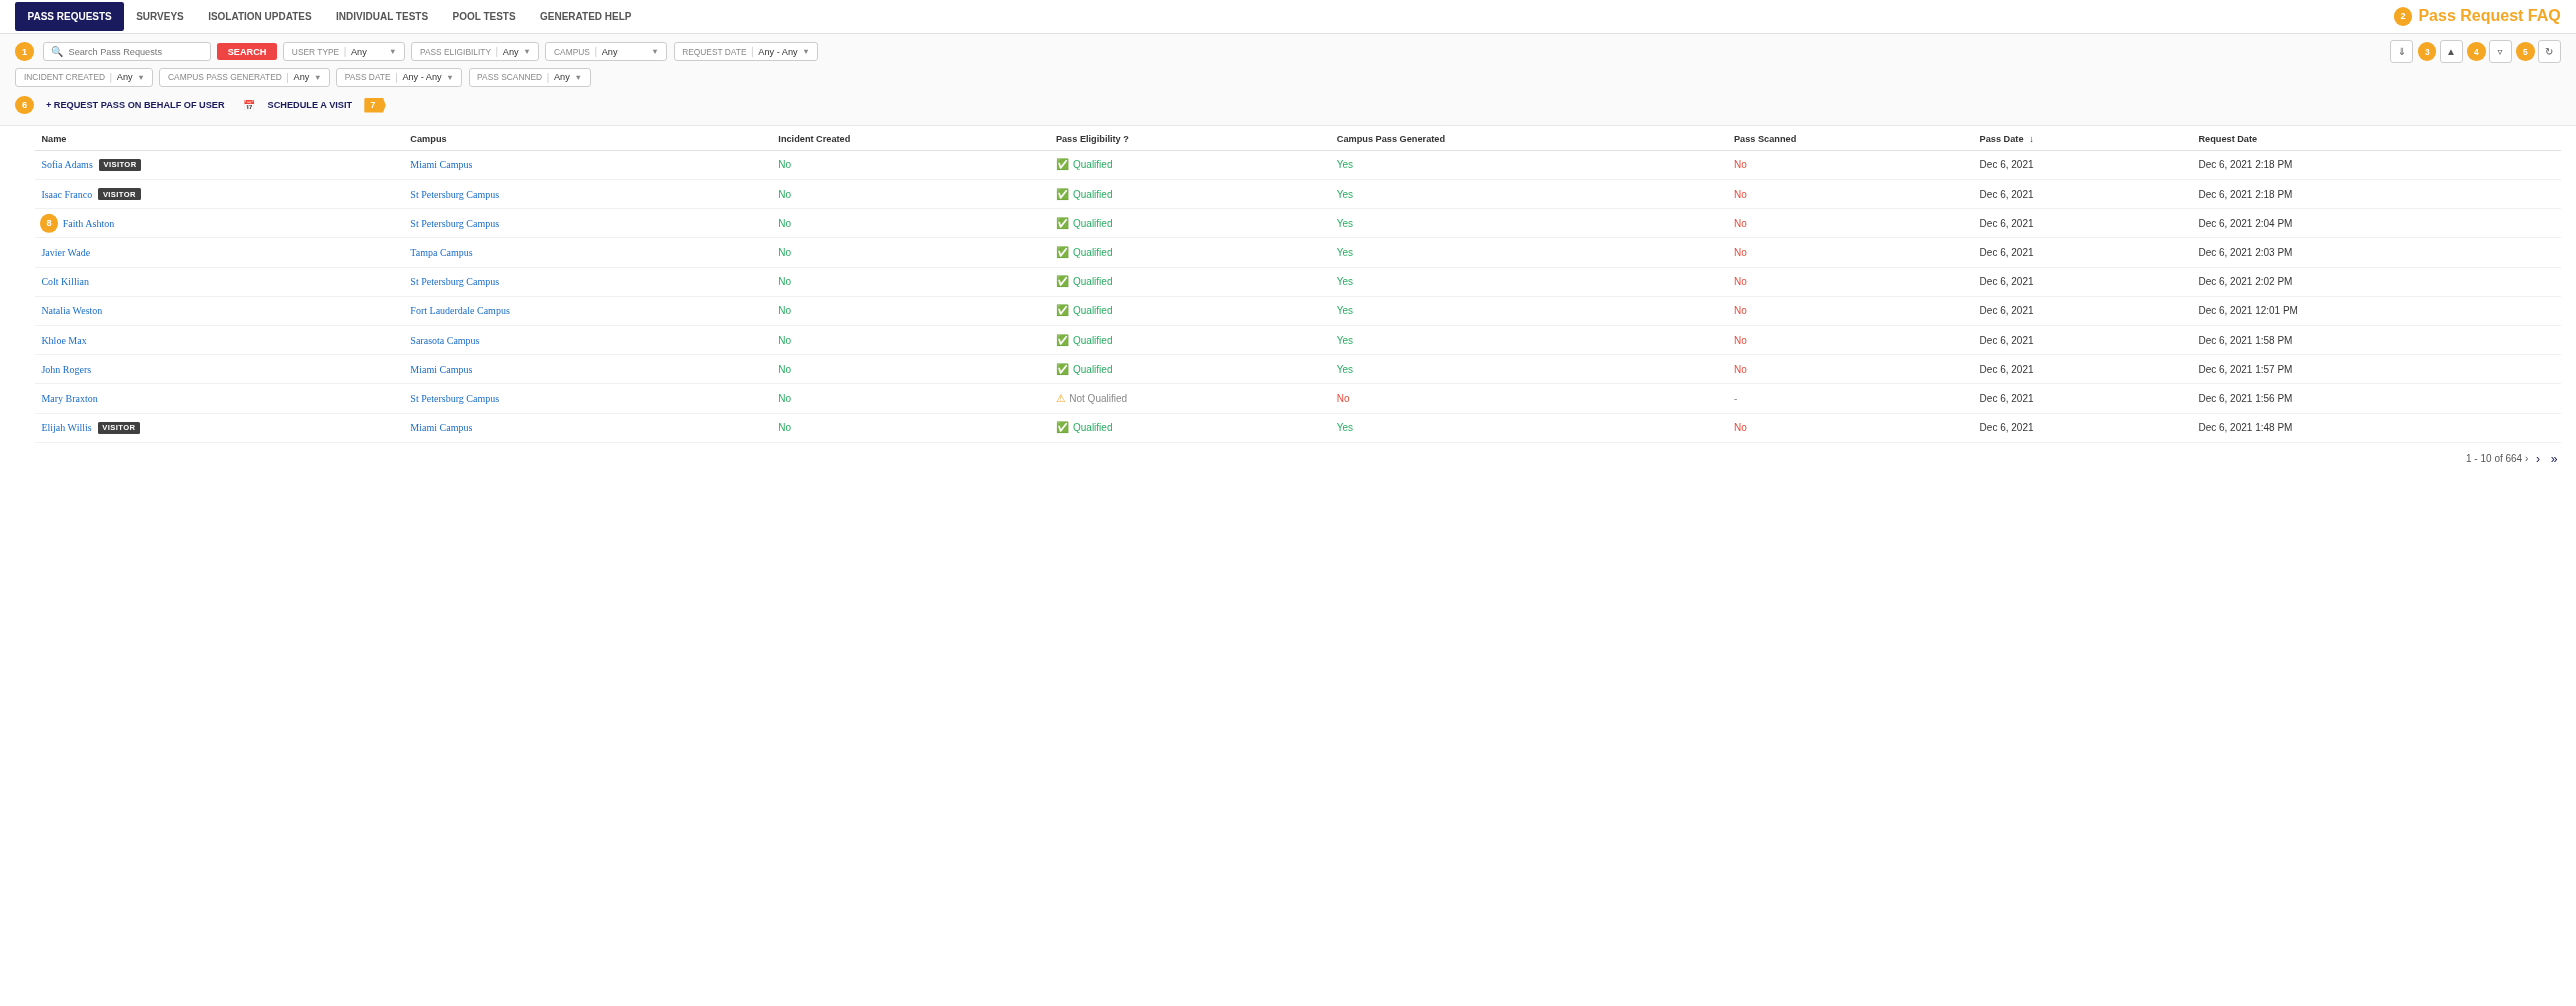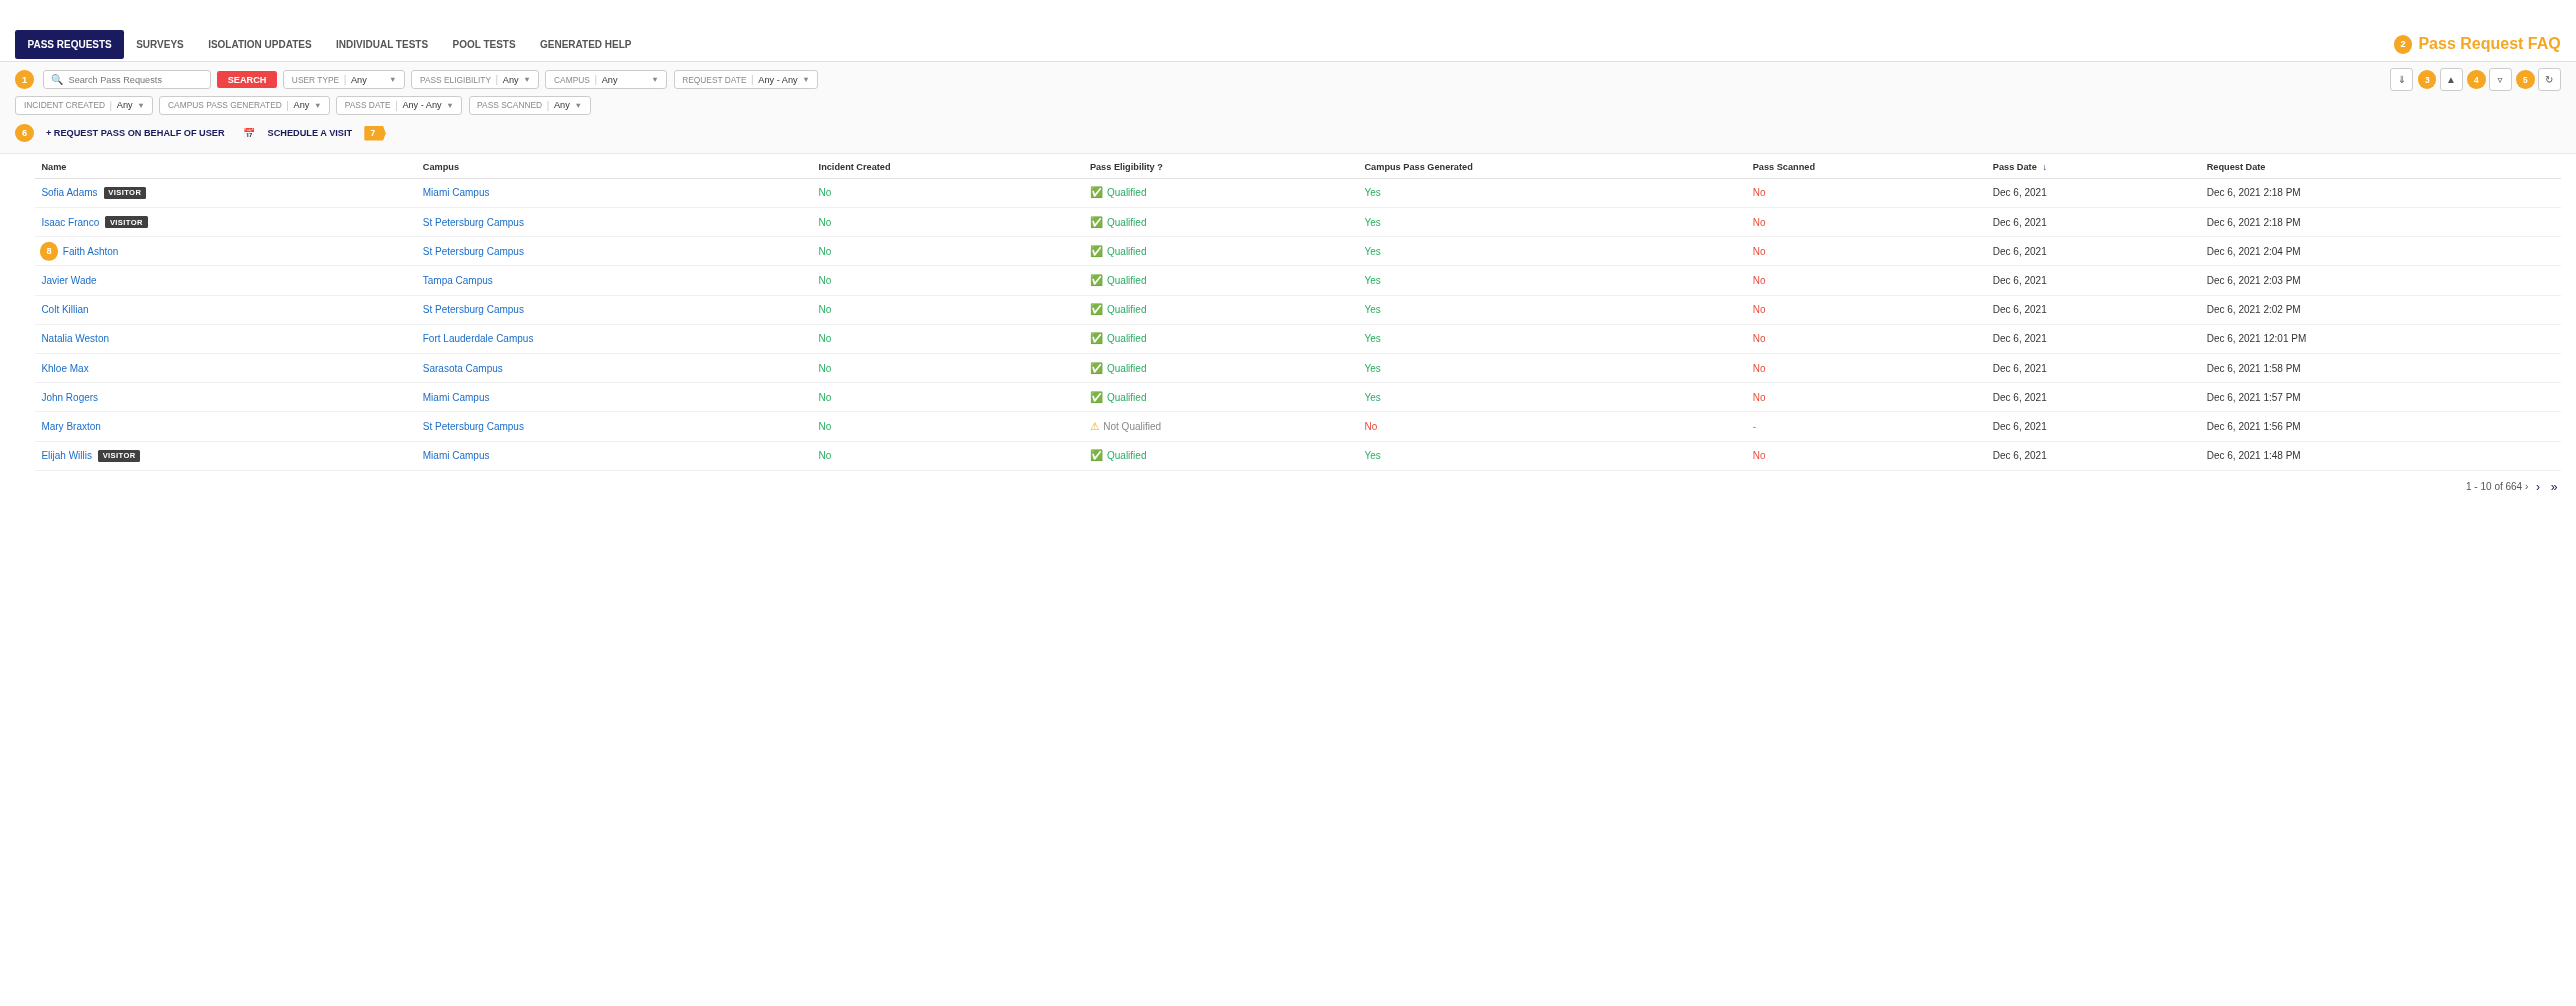--- a/index.html
+++ b/index.html
@@ -1,19 +1,19 @@
 <!DOCTYPE html>
 <html style="font-size:12.2px"><head>
   <meta charset="utf-8">
   <style>
     * { box-sizing: border-box; margin: 0; padding: 0; }
     body { font-family: -apple-system, BlinkMacSystemFont, 'Segoe UI', Arial, sans-serif; background: #fff; font-size: 10px; color: #333; }
 
     
-    .nav-bar { display: flex; align-items: center; background: #fff; border-bottom: 0.8px solid #e0e0e0; padding: 0 15.3px; height: 34px; gap: 0; margin-top: 28px; }
+    .nav-bar { display: flex; align-items: center; background: #fff; border-bottom: 0.8px solid #e0e0e0; padding: 0 15.3px; height: 34px; gap: 0; }
     .nav-item { padding: 9.2px 12.2px; font-size: 10px; font-weight: 600; color: #555; cursor: pointer; white-space: nowrap; }
     .nav-item.active { background: #1a1a5e; color: #fff; border-radius: 2.3px; }
 
     
     .filter-section { padding: 6.1px 15.3px; border-bottom: 0.8px solid #e8e8e8; background: #fafafa; }
     .filter-row { display: flex; align-items: center; gap: 6.1px; flex-wrap: wrap; margin-bottom: 4.6px; }
     .search-box { display: flex; align-items: center; border: 0.8px solid #ccc; border-radius: 3.1px; padding: 3.1px 7.6px; background: #fff; min-width: 168px; gap: 4.6px; }
     .search-box input { border: none; outline: none; font-size: 9.2px; color: #888; width: 115px; }
     .search-btn { background: #ef4444; color: #fff; border: none; padding: 3.8px 10.7px; font-size: 9.2px; font-weight: 600; cursor: pointer; border-radius: 2.3px; }
     .filter-group { display: flex; align-items: center; border: 0.8px solid #ccc; border-radius: 3.1px; background: #fff; padding: 3.1px 7.6px; gap: 4.6px; min-width: 122px; cursor: pointer; }
@@ -26,21 +26,21 @@
 
     
     .table-wrap { padding: 0 15.3px; overflow-x: auto; margin-left: 20px; }
     table { width: 100%; border-collapse: collapse; }
     thead th { font-size: 9.2px; font-weight: 600; color: #333; padding: 7.6px 6.1px 6.1px 6.1px; text-align: left; border-bottom: 1.5px solid #e0e0e0; white-space: nowrap; }
     thead th.sortable { cursor: pointer; }
     thead th .sort-icon { color: #1a1a5e; margin-left: 3.1px; }
     tbody tr { border-bottom: 0.8px solid #f0f0f0; }
     tbody td { padding: 7.6px 6.1px; font-size: 10px; vertical-align: middle; }
     .name-cell { display: flex; align-items: center; gap: 6.1px; }
-    .name-link { color: #1a6dc8; cursor: pointer; text-decoration: none; font-weight: 500; }
+    .name-link { color: #1a6dc8; cursor: pointer; text-decoration: none; font-weight: 500; font-family: Liberation Serif, serif; }
     .visitor-badge { background: #404040; color: #fff; font-size: 7.6px; font-weight: 700; padding: 1.5px 4.6px; border-radius: 1.5px; letter-spacing: 0.4px; }
     .text-green { color: #27ae60; }
     .text-red { color: #e74c3c; }
     .qualified { display: flex; align-items: center; gap: 3.8px; color: #27ae60; font-weight: 500; }
     .qualified-icon { color: #27ae60; font-size: 10.7px; }
     .not-qualified { display: flex; align-items: center; gap: 3.8px; color: #888; font-weight: 500; }
     .not-qualified-icon { color: #f5a623; font-size: 10.7px; }
     .dash { color: #888; }
 
     

